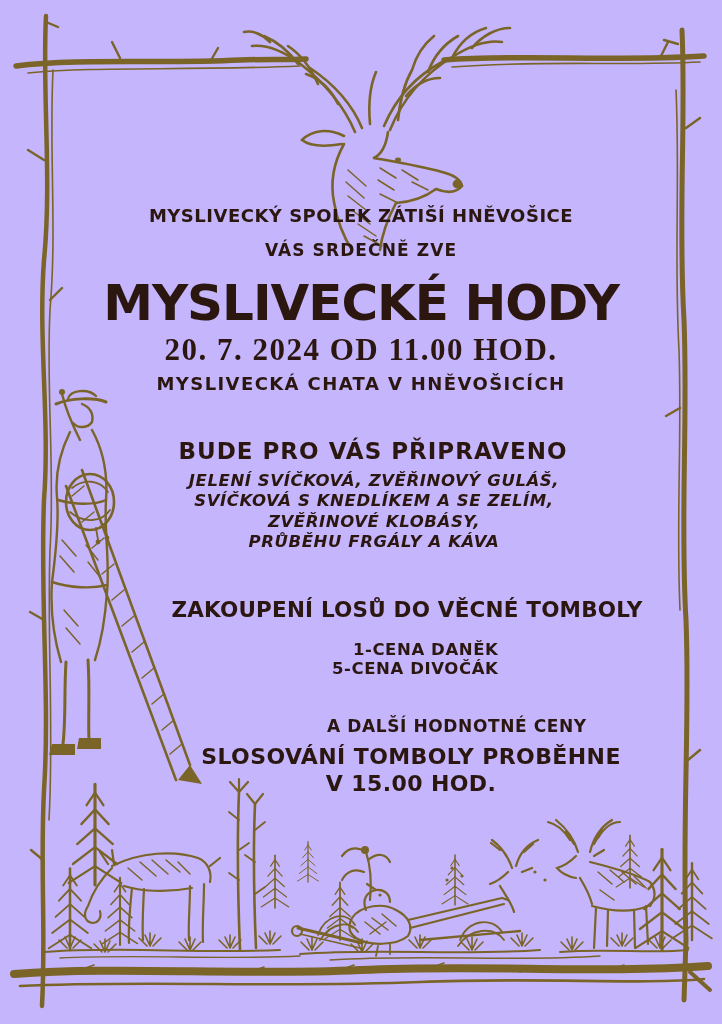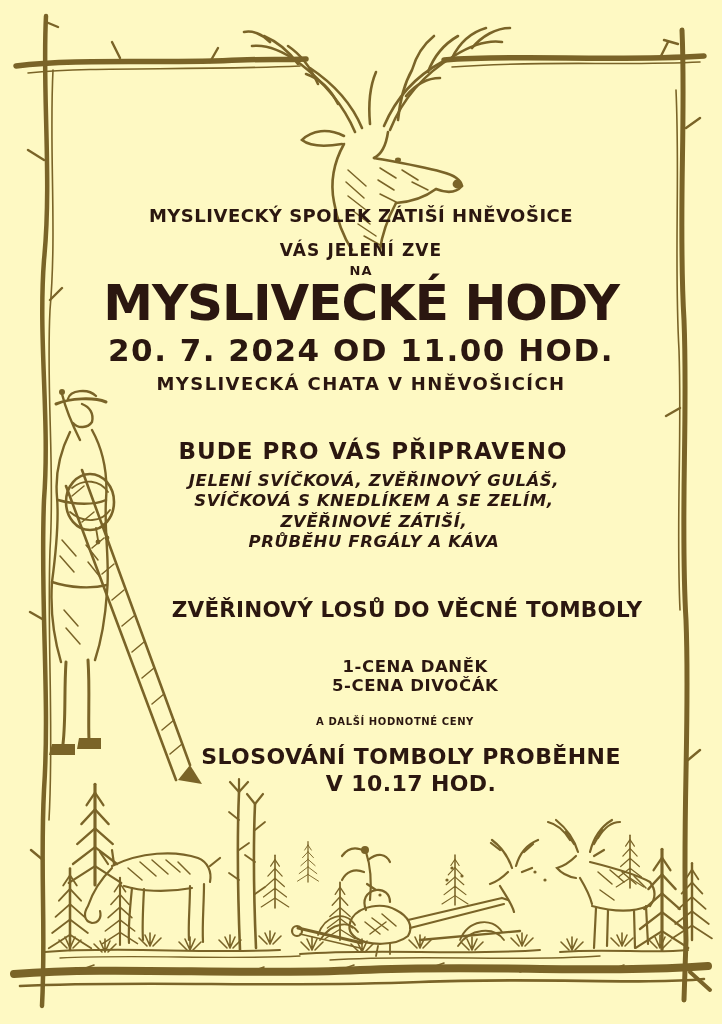--- a/index.html
+++ b/index.html
@@ -1,39 +1,39 @@
 <!DOCTYPE html>
 <html><head>
 <meta charset="utf-8">
 <style>
   html,body { margin:0; padding:0; }
   .poster {
     position:relative; width:722px; height:1024px;
-    background:#fef9c3; overflow:hidden;
+    background:#c4b5fd; overflow:hidden;
     font-family:"DejaVu Sans", sans-serif;
     color:#2b1710;
   }
   .art { position:absolute; left:0; top:0; width:722px; height:1024px; }
   .txt {
     position:absolute; left:0; right:0; text-align:center;
     font-weight:bold; white-space:nowrap; line-height:1.18;
   }
   #org        { top:205px; font-size:18px;  letter-spacing:0.5px; }
   #invite     { top:240px; font-size:17px;  letter-spacing:1.1px; }
   #na         { top:263px; font-size:13px;  letter-spacing:1px; }
   #title      { top:274px; font-size:50px;  letter-spacing:-1px; }
-  #date       { top:332px; font-size:31px;  letter-spacing:1.5px; }
+  #date       { top:332px; font-size:31px;  letter-spacing:1.5px;font-family:Liberation Serif, serif; }
   #venue      { top:373px; font-size:18px;  letter-spacing:1.4px; }
   #menu-head  { top:438px; left:24px;  font-size:23px;   letter-spacing:1px; }
   #menu-items { top:471px; left:26px;  font-size:16.5px; line-height:20.4px; letter-spacing:0.6px;font-style:italic; }
   #tombola-head { top:596px; left:92px; font-size:21.5px; line-height:27px; letter-spacing:0.2px; }
-  #prizes     { top:657px; left:332px; right:auto; text-align:center;
+  #prizes     { top:640px; left:332px; right:auto; text-align:right;
                 font-size:16.5px; line-height:19.2px; letter-spacing:0.6px; }
-  #more-prizes{ top:716px; left:316px; right:auto; text-align:center;
-                font-size:10px; letter-spacing:0.6px; }
+  #more-prizes{ top:716px; left:327px; right:auto; text-align:center;
+                font-size:17px; letter-spacing:0.6px; }
   #draw       { top:743px; left:100px; font-size:22px; line-height:27px; letter-spacing:0.4px; }
 </style>
 </head>
 <body>
 
 <div class="poster">
 
   <svg class="art" viewBox="0 0 722 1024">
     <defs>
       <g id="spr">
@@ -232,42 +232,41 @@
       <use href="#tuft" transform="translate(420,948)"></use>
       <use href="#tuft" transform="translate(472,950)"></use>
       <use href="#tuft" transform="translate(522,946)"></use>
       <use href="#tuft" transform="translate(572,950)"></use>
       <use href="#tuft" transform="translate(622,946)"></use>
       <use href="#tuft" transform="translate(660,948)"></use>
     </g>
   </svg>
 
   <div class="txt" id="org">MYSLIVECKÝ SPOLEK ZÁTIŠÍ HNĚVOŠICE</div>
-  <div class="txt" id="invite">VÁS JELENÍ ZVE</div>
-  <div class="txt" id="na">NA</div>
+  <div class="txt" id="invite">VÁS SRDEČNĚ ZVE</div>
   <div class="txt" id="title">MYSLIVECKÉ HODY</div>
   <div class="txt" id="date">20. 7. 2024 OD 11.00 HOD.</div>
   <div class="txt" id="menu-head">BUDE PRO VÁS PŘIPRAVENO</div>
 
   <div class="txt" id="venue">MYSLIVECKÁ CHATA V HNĚVOŠICÍCH</div>
   <div class="txt" id="menu-items">
     <div>JELENÍ SVÍČKOVÁ, ZVĚŘINOVÝ GULÁŠ,</div>
     <div>SVÍČKOVÁ S KNEDLÍKEM A SE ZELÍM,</div>
-    <div>ZVĚŘINOVÉ ZÁTIŠÍ,</div>
+    <div>ZVĚŘINOVÉ KLOBÁSY,</div>
     <div>PRŮBĚHU FRGÁLY A KÁVA</div>
   </div>
 
   <div class="txt" id="tombola-head">
-    <div>ZVĚŘINOVÝ LOSŮ DO VĚCNÉ TOMBOLY</div>
+    <div>ZAKOUPENÍ LOSŮ DO VĚCNÉ TOMBOLY</div>
   </div>
 
   <div class="txt" id="prizes">
     <div>1-CENA DANĚK</div>
     <div>5-CENA DIVOČÁK</div>
   </div>
   <div class="txt" id="more-prizes">A DALŠÍ HODNOTNÉ CENY</div>
 
   <div class="txt" id="draw">
     <div>SLOSOVÁNÍ TOMBOLY PROBĚHNE</div>
-    <div>V 10.17 HOD.</div>
+    <div>V 15.00 HOD.</div>
   </div>
 
 </div>
 
 </body></html>

